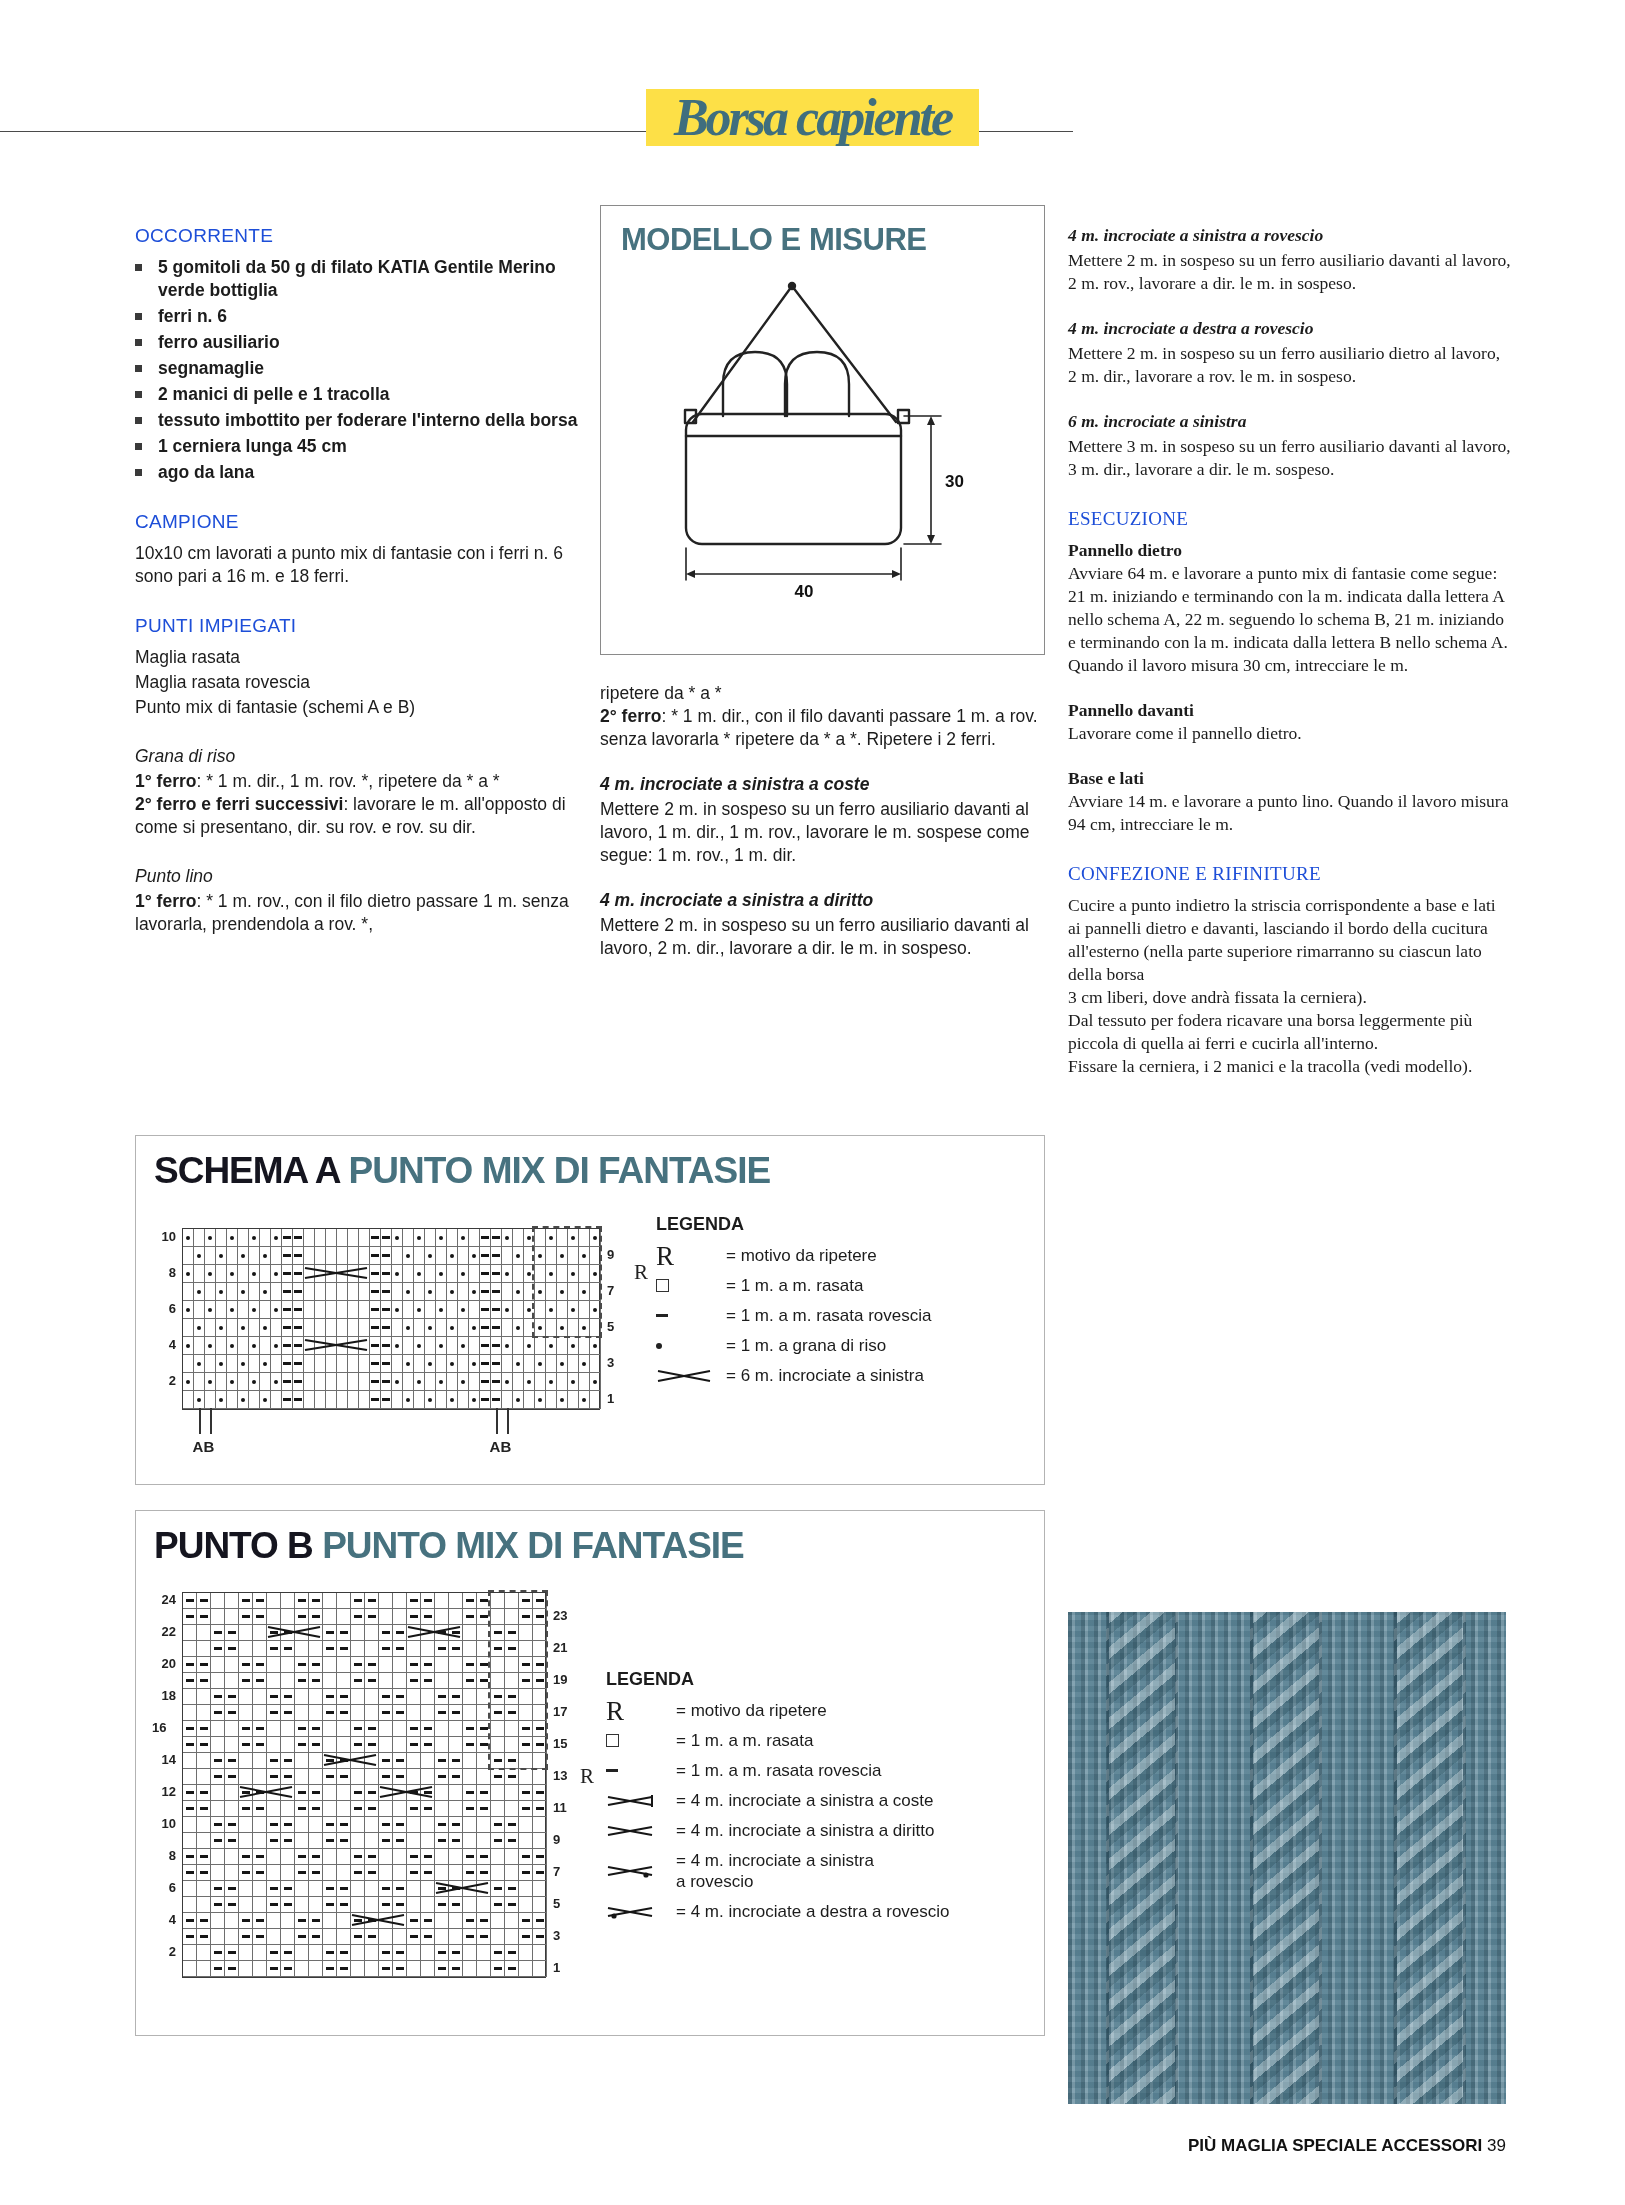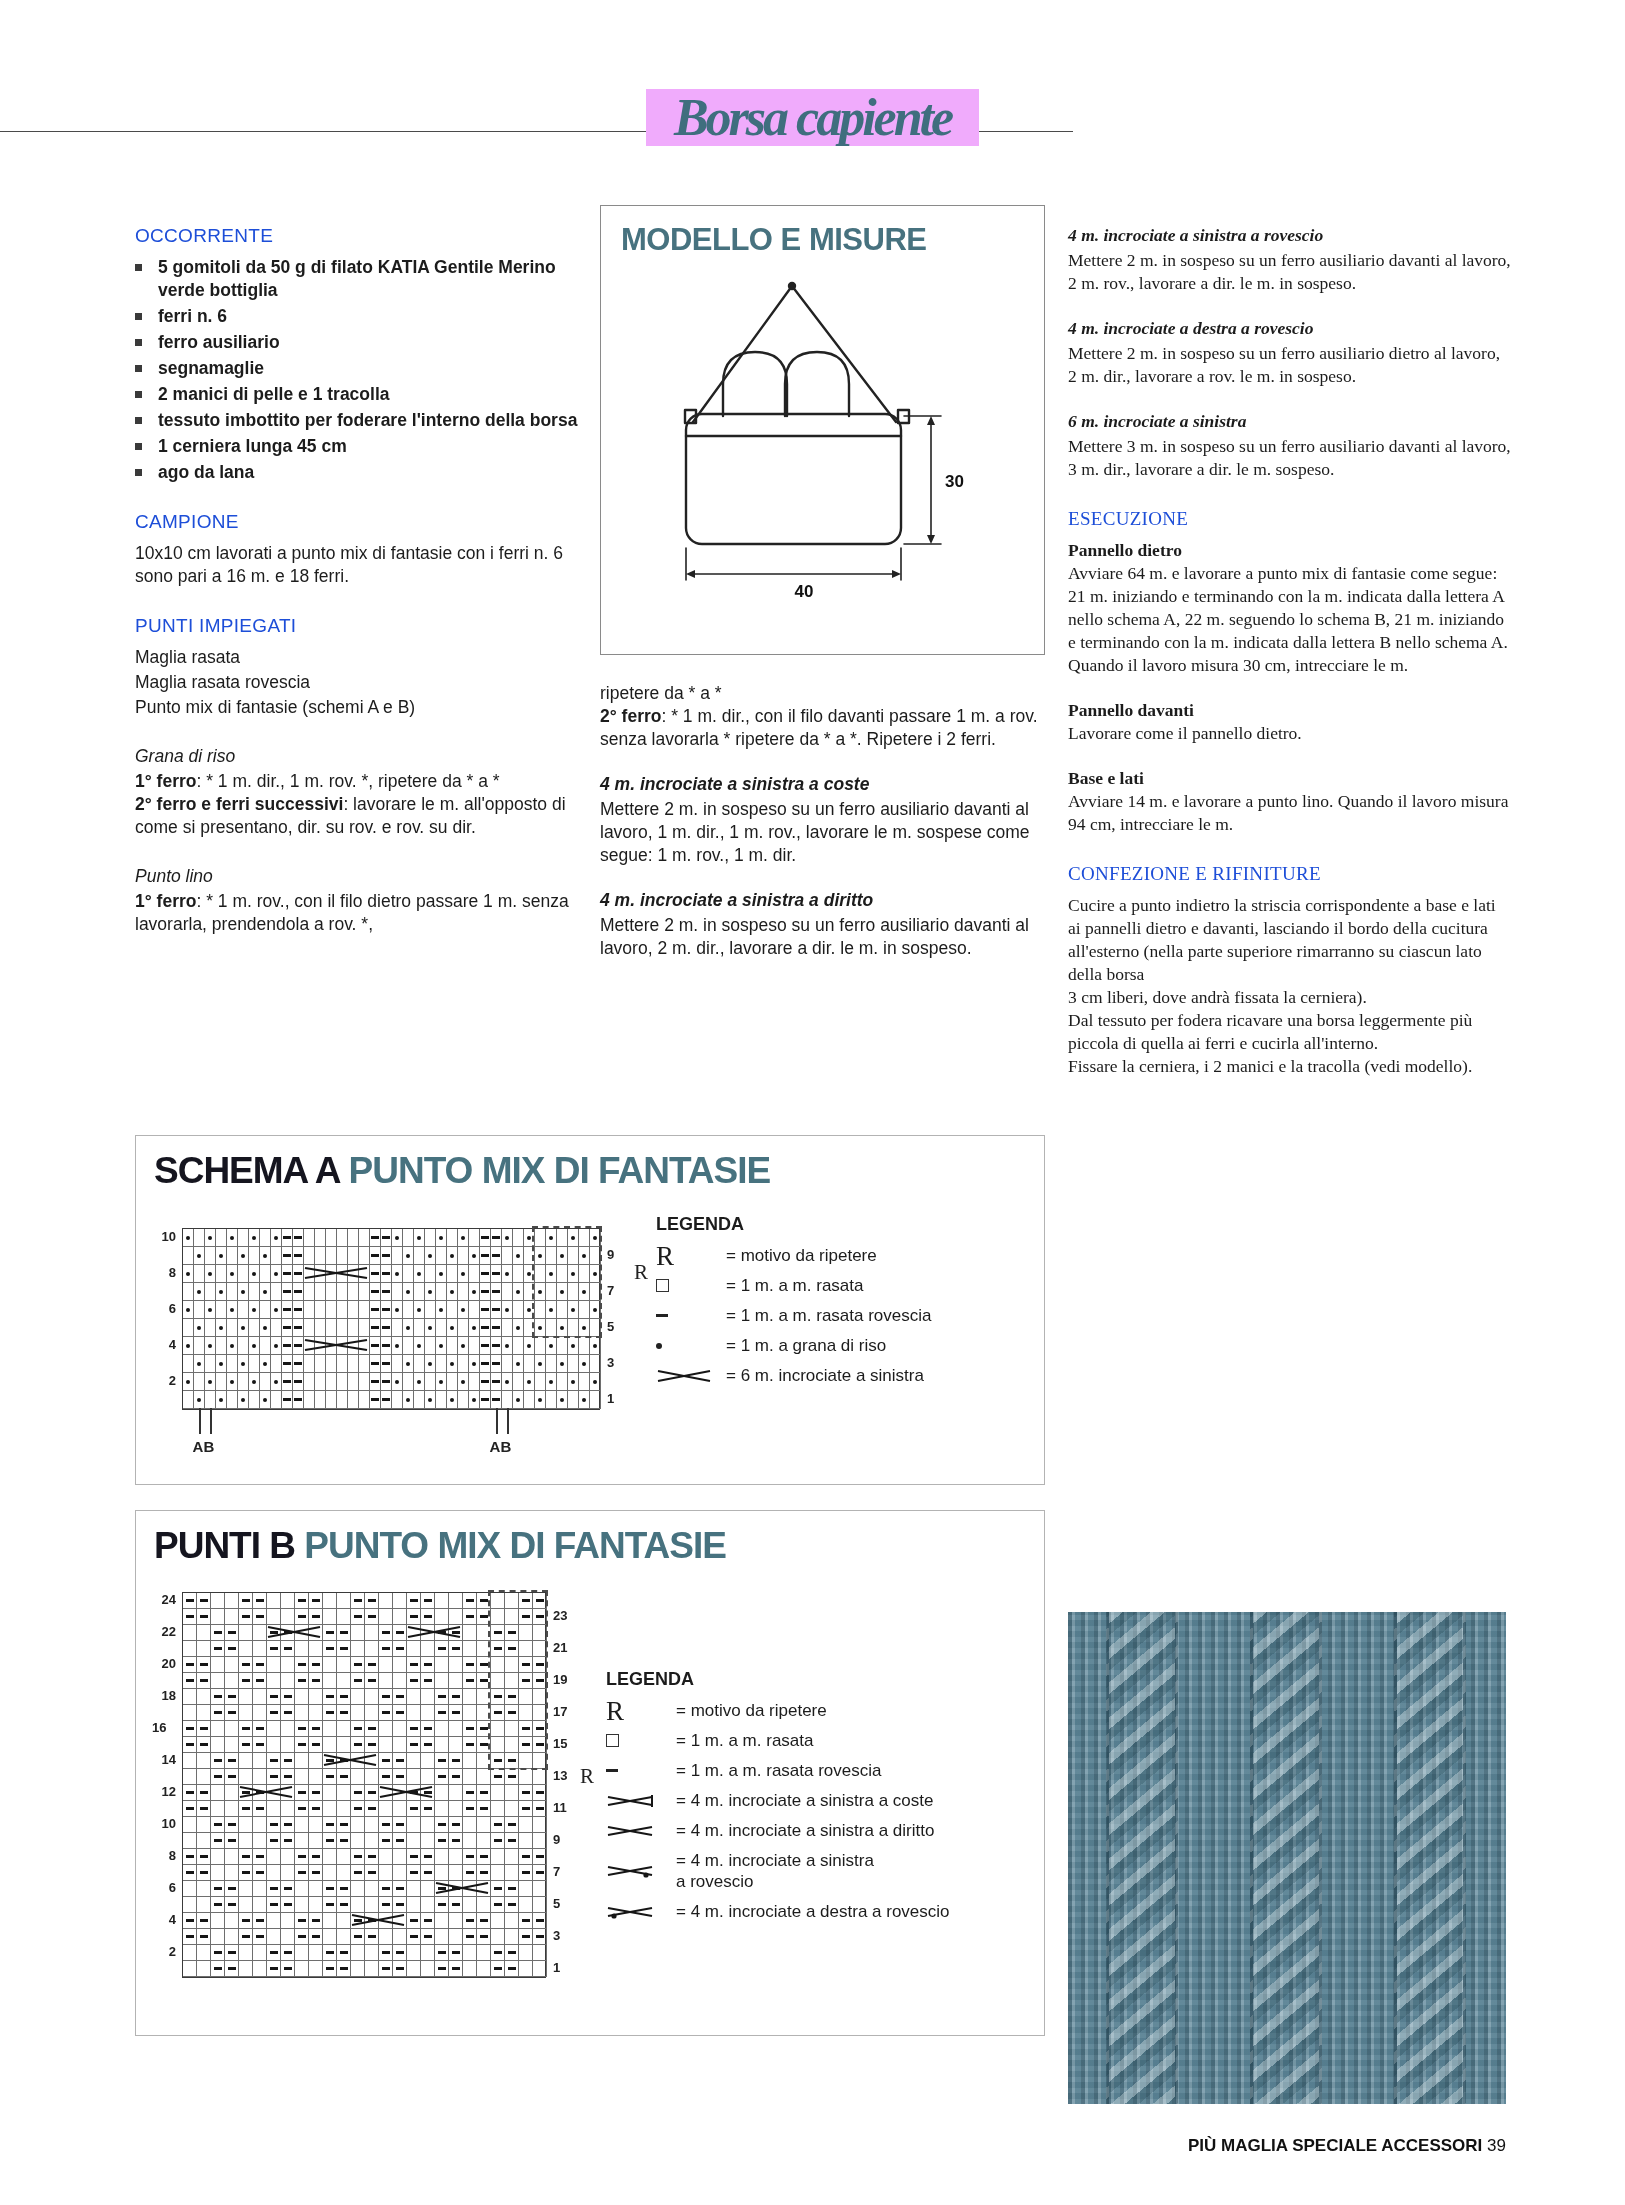--- a/index.html
+++ b/index.html
@@ -6,21 +6,21 @@
   html,body { margin:0; padding:0; }
   body {
     width:1625px; height:2205px; position:relative; background:#fff;
     font-family:"Liberation Sans", sans-serif; color:#1c1c1c;
     overflow:hidden;
   }
   .top-rule { position:absolute; top:131px; left:0; width:1073px; border-top:1.5px solid #4a4a4a; }
   .page-title-wrap { position:absolute; top:88px; left:0; width:1625px; text-align:center; z-index:2; }
   .page-title {
     font-family:"Liberation Serif", serif; font-weight:bold; font-style:italic;
-    font-size:52px; color:#3f6e7e; letter-spacing:-3px; background:#f0abfc; padding:0 28px;
+    font-size:52px; color:#3f6e7e; letter-spacing:-3px; background:#fde047; padding:0 28px;
   }
   .col { position:absolute; font-size:17.5px; line-height:23px; }
   .ghead { color:#1d4ed8; font-size:19px; font-weight:400; letter-spacing:.3px; margin:0 0 9px 0; }
   .blk { margin-bottom:26px; }
   p { margin:0; }
   .bi { font-weight:bold; font-style:italic; margin:22px 0 2px 0; }
   .it { font-style:italic; margin:0 0 2px 0; }
   .occ-item { display:flex; gap:16px; margin-bottom:3px;font-weight:bold; }
   .bullet { width:7px; height:7px; background:#3a3a3a; margin-top:8px; flex:none; }
   .punti-line { margin-bottom:2px; }
@@ -652,21 +652,21 @@
             </svg>
           </span>
           <span class="lg-text">= 6 m. incrociate a sinistra</span>
         </div>
       </div>
   </div>
 </section>
 
 <section class="schema-box" style="top:1510px; height:526px;">
   <h2 class="schema-title">
-    <span class="dark">PUNTI B</span>
+    <span class="dark">PUNTO B</span>
     <span class="blue">PUNTO MIX DI FANTASIE</span>
   </h2>
   <div id="chartB" class="chart-wrap" style="left: 46px; top: 81px; width: 364px; height: 380px; text-decoration: underline;">
       <div class="chart-grid" style="grid-template-columns: repeat(26, 14px); grid-auto-rows: 16px;">
         <div class="chart-cell c-dash"></div>
         <div class="chart-cell c-dash"></div>
         <div class="chart-cell"></div>
         <div class="chart-cell"></div>
         <div class="chart-cell c-dash"></div>
         <div class="chart-cell c-dash"></div>

